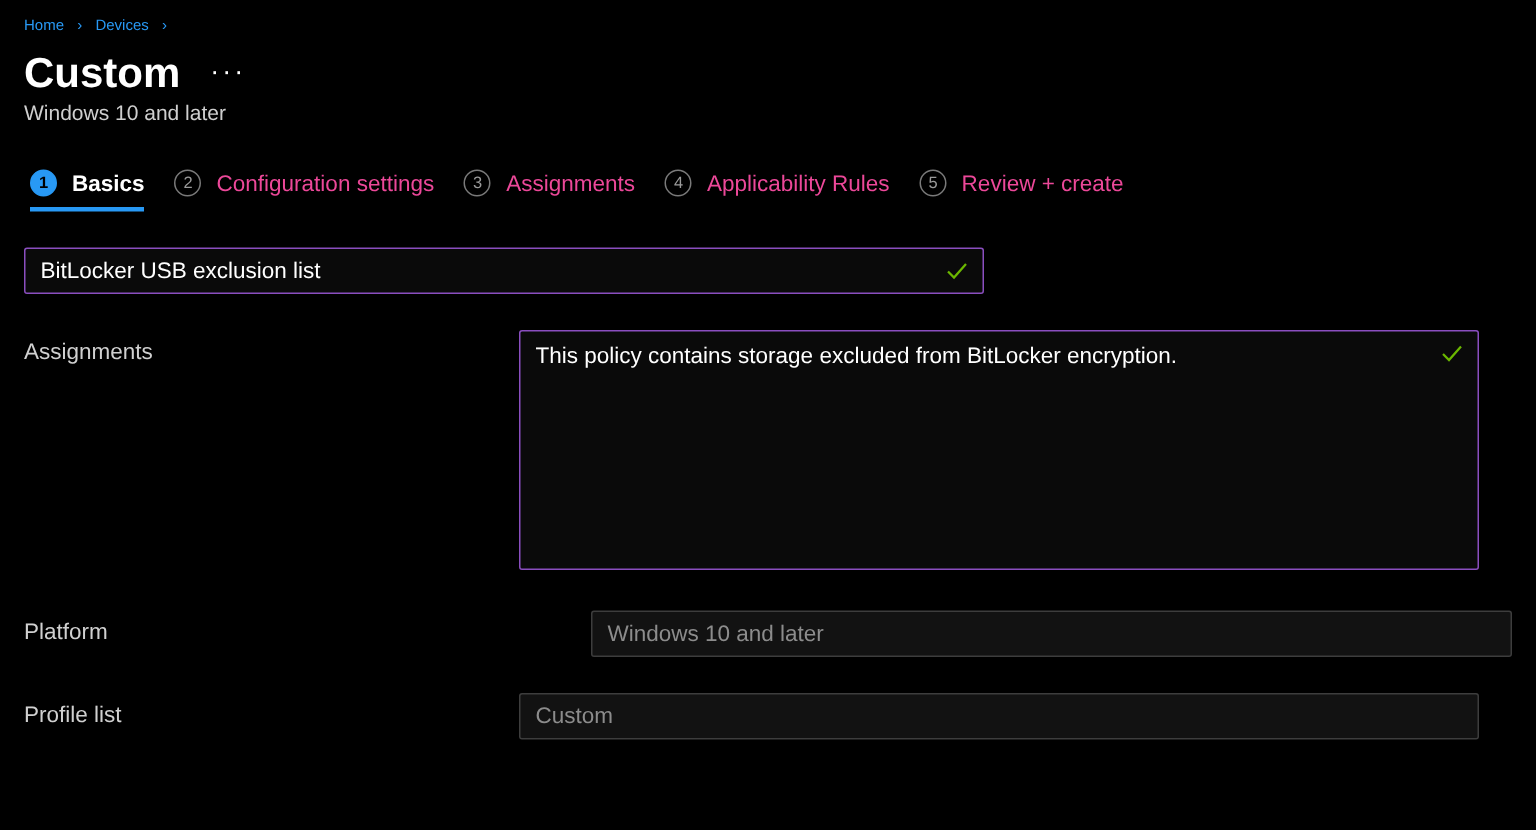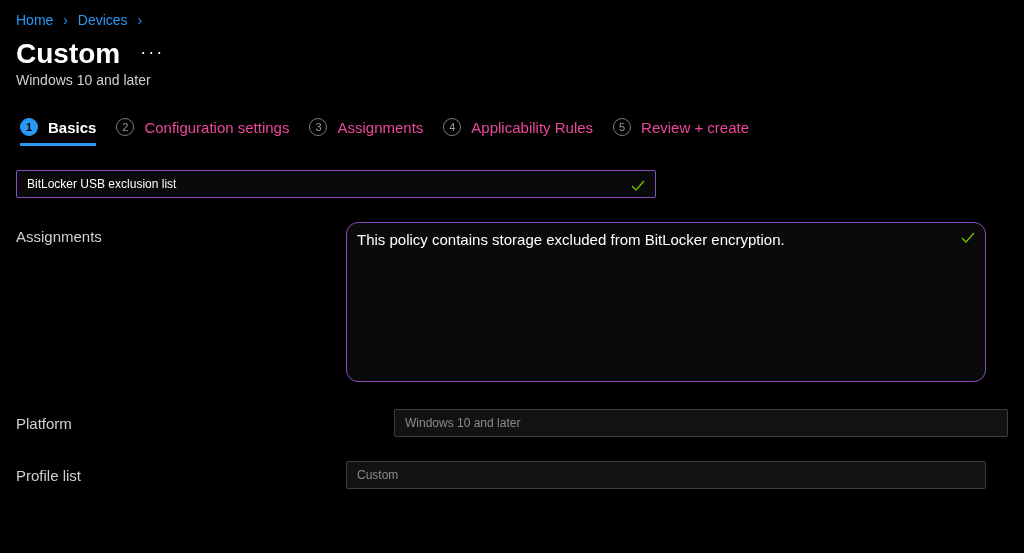--- a/index.html
+++ b/index.html
@@ -9,21 +9,21 @@
       font-family: "Segoe UI", -apple-system, sans-serif;
       font-size: 14px;
       width: 1024px;
       height: 553px;
       overflow: hidden;
       padding: 10px 16px;
     }
     
     .breadcrumb {
       padding: 2px 0 10px 0;
-      font-size: 14px;
+      font-size: 10px;
     }
     .breadcrumb a { color: #2899f5; text-decoration: none; }
     .breadcrumb .sep { color: #2899f5; margin: 0 6px; }
     
     .title-row {
       display: flex;
       align-items: center;
       gap: 20px;
     }
     .page-title {
@@ -102,38 +102,38 @@
     .form-field { flex: 1; max-width: 640px; }
     .field-wrap {
       position: relative;
     }
     input.textbox, .readonly {
       width: 100%;
       background: #0a0a0a;
       border: 1px solid #2b2b2b;
       color: #fff;
       padding: 6px 34px 6px 10px;
-      font-size: 12px;
+      font-size: 15px;
       font-family: inherit;
       border-radius: 2px;
     }
     input.textbox.valid, textarea.textarea.valid {
       border-color: #8a4ebf;
     }
     textarea.textarea {
       width: 100%;
       background: #0a0a0a;
       border: 1px solid #8a4ebf;
       color: #fff;
       padding: 8px 34px 8px 10px;
       font-size: 15px;
       font-family: inherit;
       resize: none;
       height: 160px;
-      border-radius: 12px;
+      border-radius: 2px;
     }
     .readonly {
       color: #8c8c8c;
       background: #121212;
       border: 1px solid #3d3d3d;
     }
     .check-icon {
       position: absolute;
       right: 10px;
       top: 8px;

